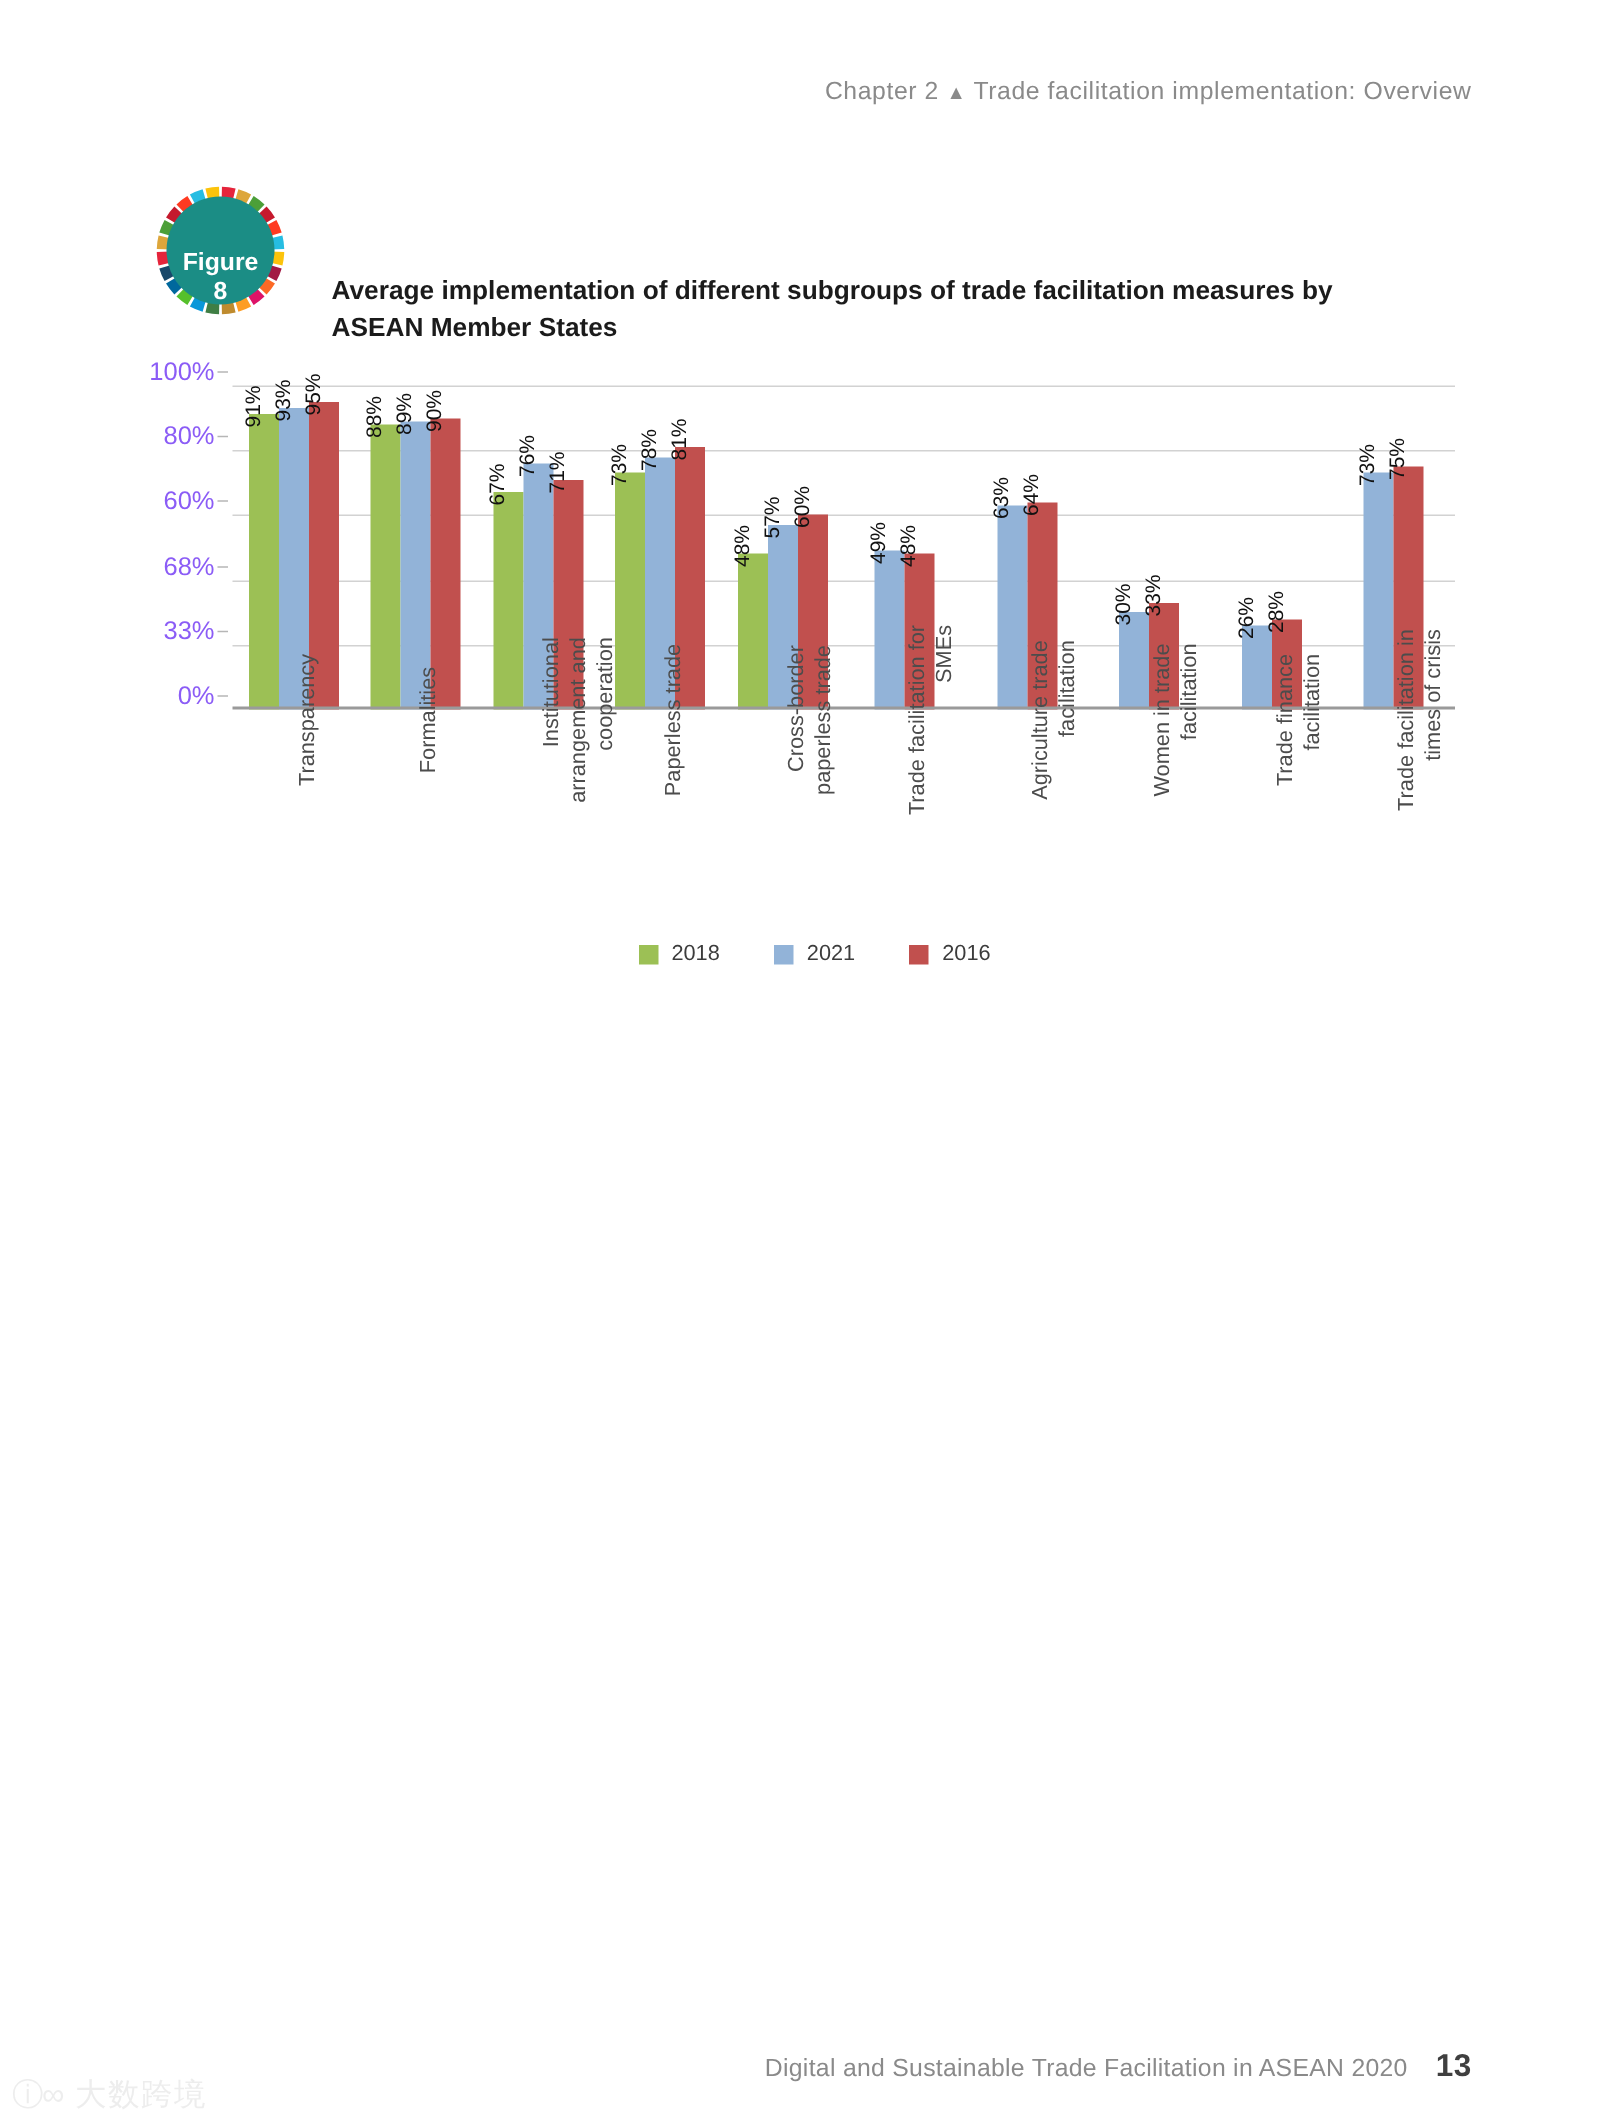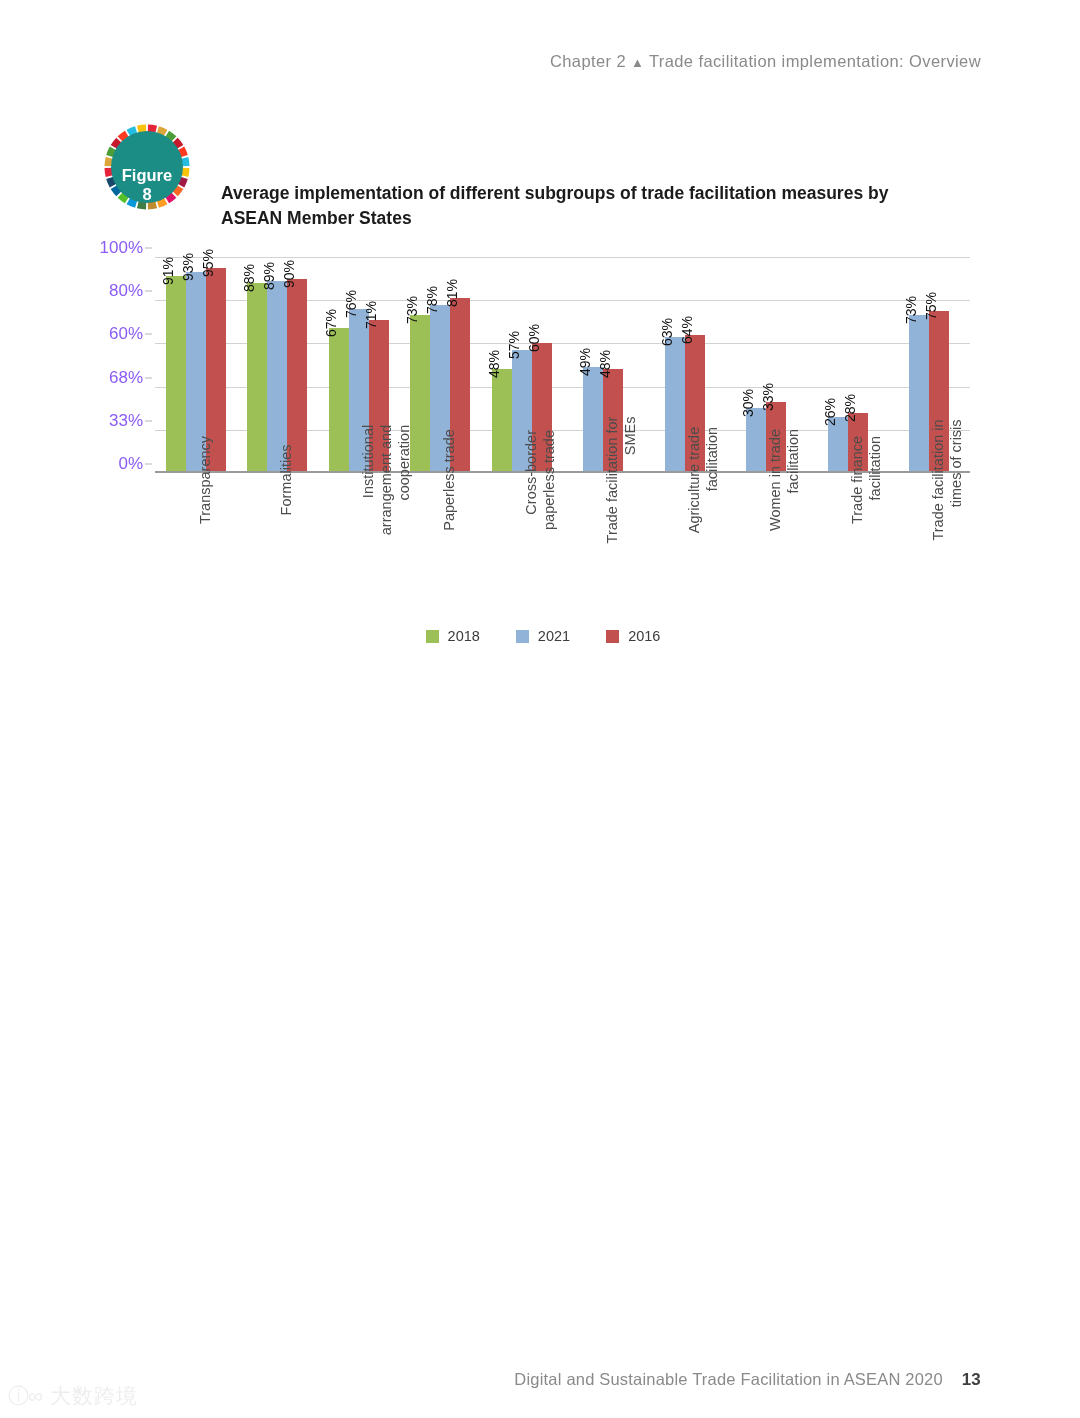--- a/index.html
+++ b/index.html
@@ -106,21 +106,21 @@
   .lg .sw{width:13px;height:13px;display:block;}
   .lg .lt{font-size:14.5px;color:#3c3c3c;}
 
   
   .page-footer{
     position:absolute;left:0;bottom:28px;width:1080px;
     text-align:right;padding-right:99px;box-sizing:border-box;
     font-size:16.5px;color:#8a8a8a;letter-spacing:.2px;
   }
   .page-footer .pno{
-    color:#3f3f3f;font-weight:bold;margin-left:14px;font-size:17px;
+    color:#3f3f3f;font-weight:bold;margin-left:14px;font-size:21px;
   }
 
   
   .watermark{
     position:absolute;left:8px;bottom:8px;
     display:flex;align-items:center;gap:8px;
     opacity:.18;
   }
   .wm-mark{font-size:21px;color:#9e9e9e;letter-spacing:-1px;}
   .wm-text{font-size:21px;color:#9e9e9e;letter-spacing:1px;}

